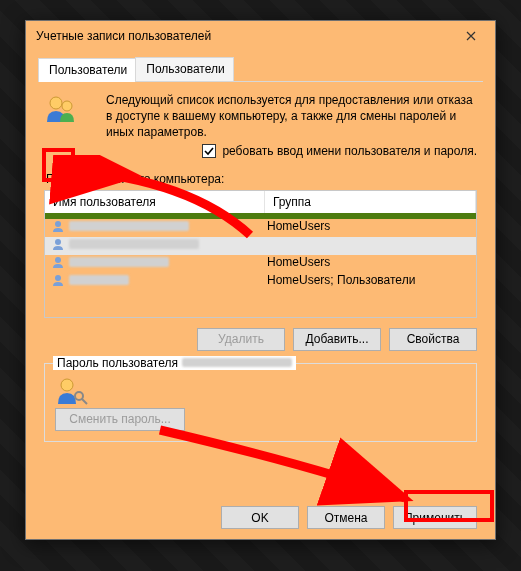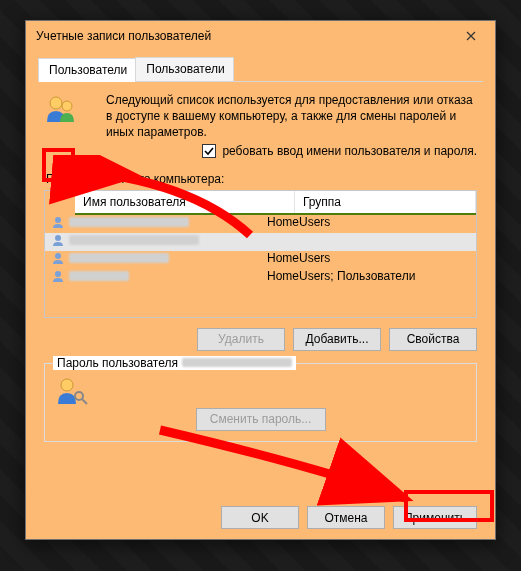--- a/index.html
+++ b/index.html
@@ -84,22 +84,21 @@
   .checkbox svg { width: 10px; height: 10px; }
   .section-label { font-size: 12px; margin: 6px 0 4px 2px; }
   .user-table {
     border: 1px solid #c8c8c8;
     height: 128px;
     overflow: hidden;
   }
   .ut-head {
     display: flex;
     background: #fff;
-    border-bottom: 2px solid #4d7c0f;
-    margin-left: 30px;
+    border-bottom: 6px solid #4d7c0f;
   }
   .ut-head div {
     padding: 4px 8px;
     border-right: 1px solid #e4e4e4;
     font-size: 12px;
   }
   .col-name { width: 220px; }
   .col-group { flex: 1; }
   .ut-row {
     display: flex; align-items: flex-start;
@@ -140,21 +139,21 @@
     position: relative;
     margin-top: 4px;
   }
   .groupbox-label {
     position: absolute; top: -8px; left: 8px;
     background: #fff; padding: 0 4px; font-size: 12px;
     display: flex; align-items: center; gap: 4px; justify-content: flex-end;
   }
   .group-row { display: flex; gap: 10px; align-items: flex-start; }
   .group-text { font-size: 12px; line-height: 1.35; }
-  .group-btnrow { display: flex; justify-content: center; }
+  .group-btnrow { display: flex; justify-content: flex-start; }
   .dlg-btnbar {
     display: flex; justify-content: flex-end; gap: 8px;
     margin-top: auto;
     padding-top: 14px;
   }
   
   .redbox {
     position: absolute;
     border: 4px solid #ff0000;
     pointer-events: none;

